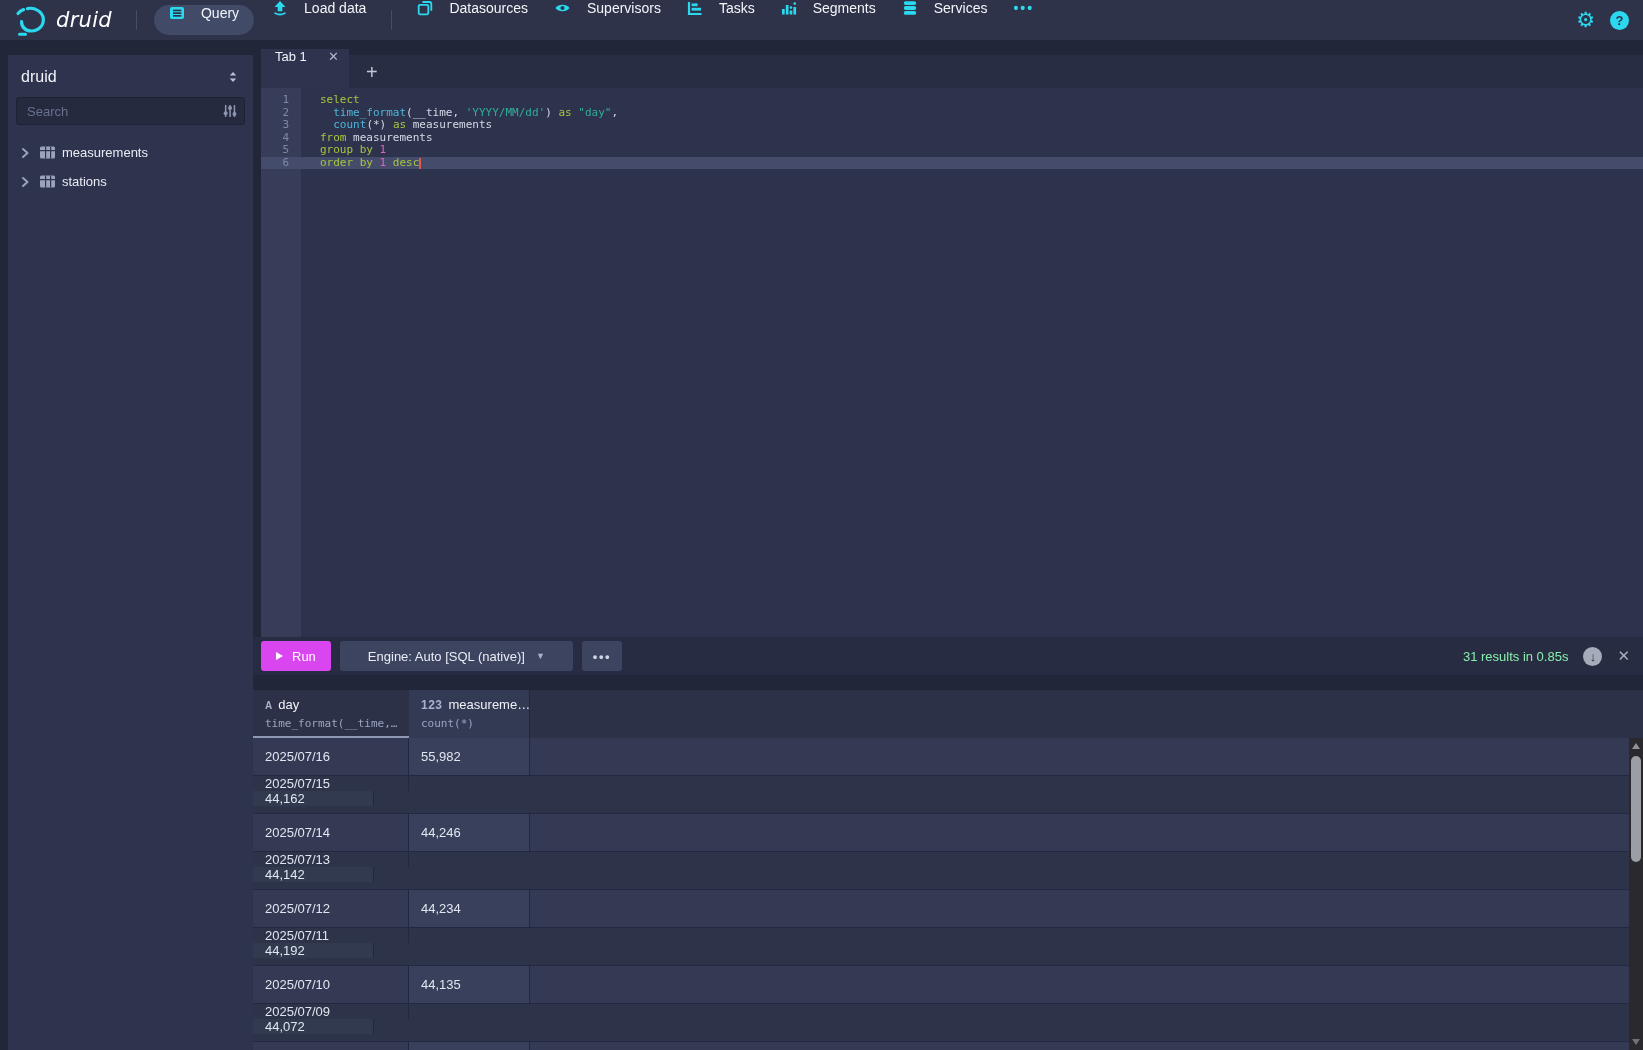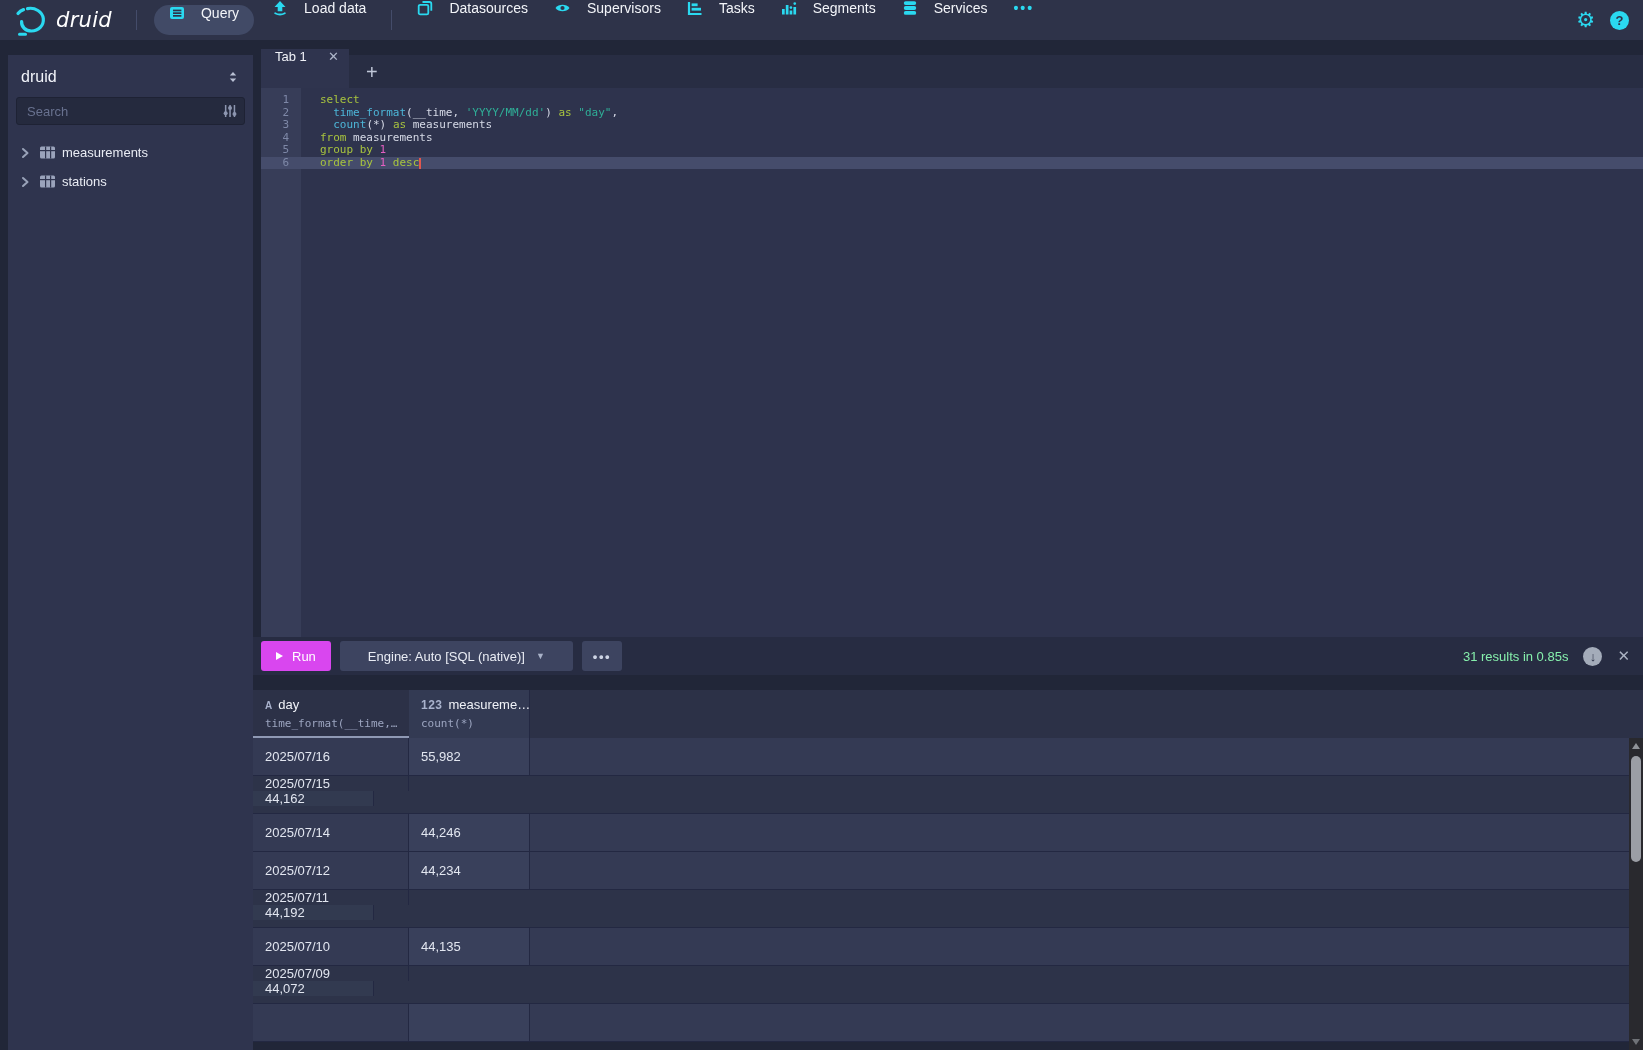--- a/index.html
+++ b/index.html
@@ -322,20 +322,24 @@
         <div class="t-cell c2">55,982</div>
       </div>
       <div class="t-row even">
         <div class="t-cell c1">2025/07/15</div>
         <div class="t-cell c2">44,162</div>
       </div>
       <div class="t-row odd">
         <div class="t-cell c1">2025/07/14</div>
         <div class="t-cell c2">44,246</div>
       </div>
+      <div class="t-row even">
+        <div class="t-cell c1">2025/07/13</div>
+        <div class="t-cell c2">44,142</div>
+      </div>
       <div class="t-row odd">
         <div class="t-cell c1">2025/07/12</div>
         <div class="t-cell c2">44,234</div>
       </div>
       <div class="t-row even">
         <div class="t-cell c1">2025/07/11</div>
         <div class="t-cell c2">44,192</div>
       </div>
       <div class="t-row odd">
         <div class="t-cell c1">2025/07/10</div>

